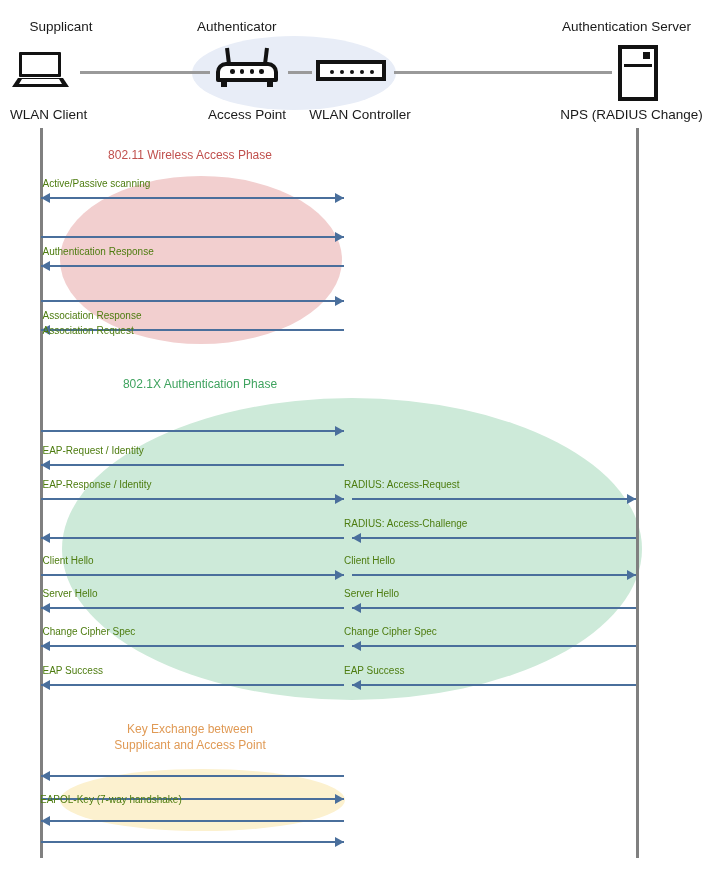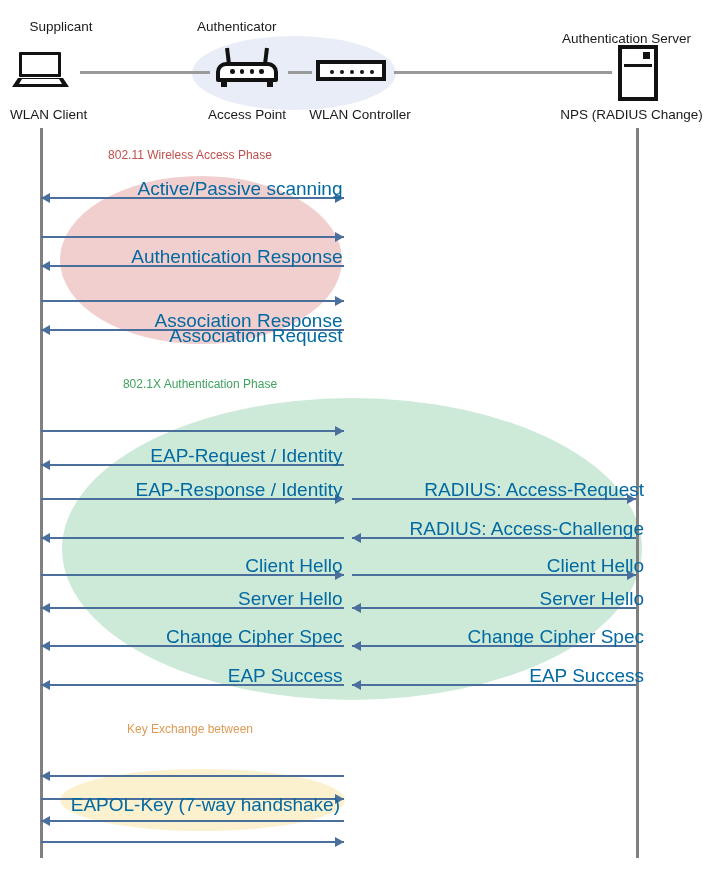--- a/index.html
+++ b/index.html
@@ -82,21 +82,21 @@
   #ell-key{left:60px;top:769px;width:285px;height:62px;background:#fcf1cf;}
 
   
   .arrow{position:absolute;height:2px;background:#4a6f9c;}
   .head{position:absolute;width:0;height:0;border-top:5px solid transparent;border-bottom:5px solid transparent;}
   .head.r{border-left:9px solid #4a6f9c;}
   .head.l{border-right:9px solid #4a6f9c;}
 
   
   .msg{
-    position:absolute;font-size:19px;color:#0369a1;text-align:right;
+    position:absolute;font-size:10px;color:#4d7c0f;text-align:left;
     white-space:nowrap;line-height:1;
   }
   .phase-label{
     position:absolute;font-size:12px;text-align:center;white-space:nowrap;line-height:1.3;
   }
   #ph-80211{color:#c0504d;}
   #ph-8021x{color:#3fa35f;}
   #ph-key{color:#e09a55;}
 </style>
 </head>
@@ -165,20 +165,21 @@
       <div class="head l" style="left: 41px; top: 816px;"></div>
       <div class="arrow" style="left: 41px; top: 841px; width: 303px;"></div>
       <div class="head r" style="left: 335px; top: 837px;"></div>
     </div>
 
   <div class="layer" id="labels">
     <div class="phase-label" id="ph-80211" style="left:0px;top:148px;width:380px;">802.11 Wireless Access Phase</div>
     <div class="phase-label" id="ph-8021x" style="left:0px;top:377px;width:400px;">802.1X Authentication Phase</div>
     <div class="phase-label" id="ph-key" style="left:0px;top:722px;width:380px;">
       <div>Key Exchange between</div>
+      <div>Supplicant and Access Point</div>
     </div>
     <div class="msg" style="left:40px;top:795px;width:300px;">EAPOL-Key (7-way handshake)</div>
   <div class="msg" style="left: 42.5px; top: 179px; width: 300px;">Active/Passive scanning</div>
       <div class="msg" style="left: 42.5px; top: 247px; width: 300px;">Authentication Response</div>
       <div class="msg" style="left: 42.5px; top: 282px; width: 300px; margin-top: 44px;">Association Request</div>
       <div class="msg" style="left: 42.5px; top: 311px; width: 300px;">Association Response</div>
       <div class="msg" style="left: 42.5px; top: 446px; width: 300px;">EAP-Request / Identity</div>
       <div class="msg" style="left: 42.5px; top: 480px; width: 300px;">EAP-Response / Identity</div>
       <div class="msg" style="left: 344px; top: 480px; width: 300px;">RADIUS: Access-Request</div>
       <div class="msg" style="left: 344px; top: 519px; width: 300px;">RADIUS: Access-Challenge</div>
@@ -230,21 +231,21 @@
       <div class="dots">
           <i></i>
           <i></i>
           <i></i>
           <i></i>
           <i></i>
         </div>
     </div>
     <div class="node-sub" style="position:absolute;left:300px;top:108px;width:120px;text-align:center;">WLAN Controller</div>
 
-    <div class="node-title" style="position:absolute;left:540px;top:32px;width:173px;text-align:center;">Authentication Server</div>
+    <div class="node-title" style="position:absolute;left:540px;top:20px;width:173px;text-align:center;">Authentication Server</div>
     <div class="server">
       <div class="bay"></div>
         <div class="led"></div>
     </div>
     <div class="node-sub" style="position:absolute;left:550px;top:108px;width:163px;text-align:center;">NPS (RADIUS Change)</div>
 
   </div>
 </div>
 
 </body></html>

